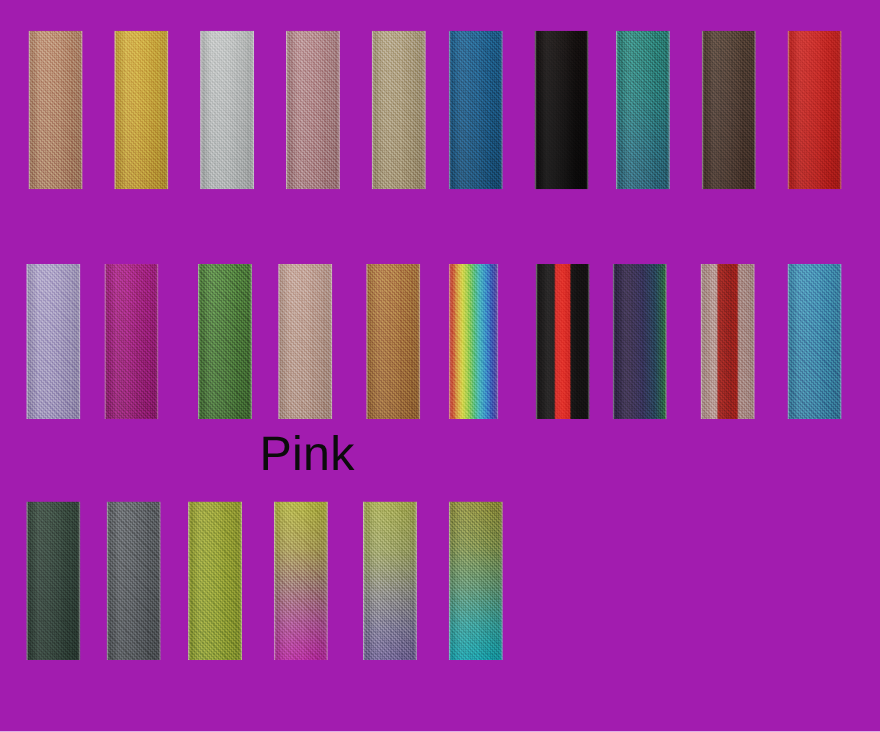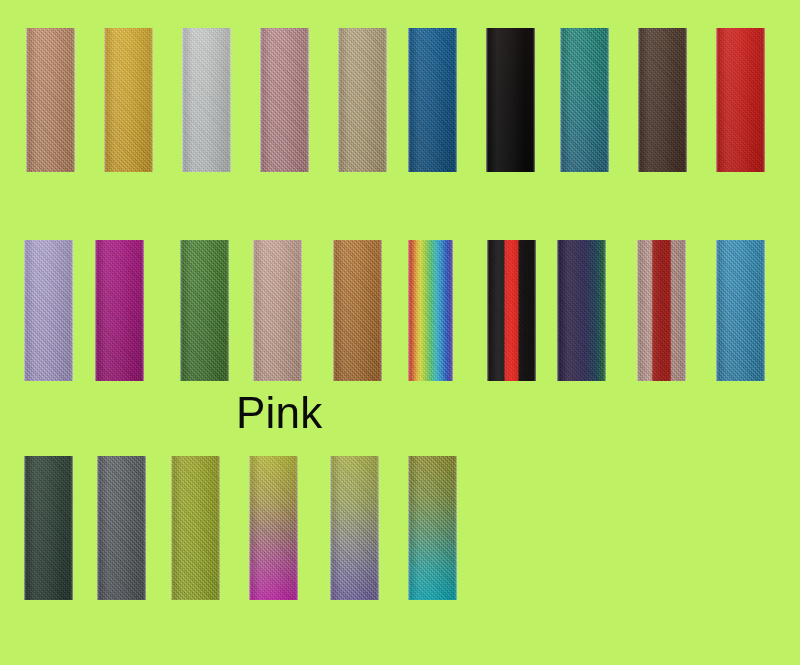--- a/index.html
+++ b/index.html
@@ -108,21 +108,21 @@
     font-family: "Liberation Sans", "DejaVu Sans", sans-serif;
     font-weight: 400;
     color: #0b0b0b;
     white-space: nowrap;
     letter-spacing: 0.2px;
   }
 </style>
 </head>
 <body style="background: rgb(255, 255, 255);">
 
-<div id="canvas" style="background: #bef264;">
+<div id="canvas" style="background: #a21caf;">
 
   <div class="swatch-row" id="row-0" style="top: 28px; height: 144px;">
       <div class="swatch" style="left: 26px; width: 49px; height: 144px;">
         <div class="fill" style="background: linear-gradient(rgb(187, 142, 113) 0%, rgb(178, 134, 106) 45%, rgb(168, 126, 98) 100%);"></div>
         <div class="weave"></div>
         <div class="sheen"></div>
         <div class="edges"></div>
       </div>
       <div class="swatch" style="left: 104px; width: 49px; height: 144px;">
         <div class="fill" style="background: linear-gradient(rgb(207, 171, 62) 0%, rgb(198, 162, 58) 50%, rgb(185, 148, 51) 100%);"></div>

